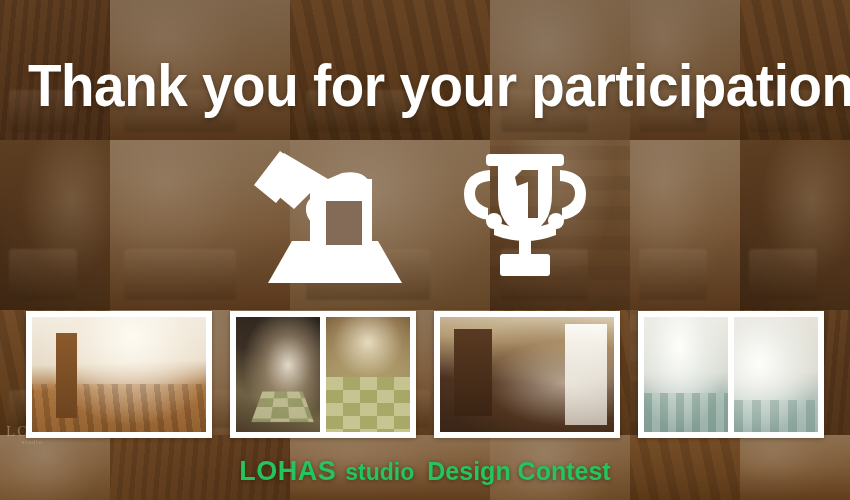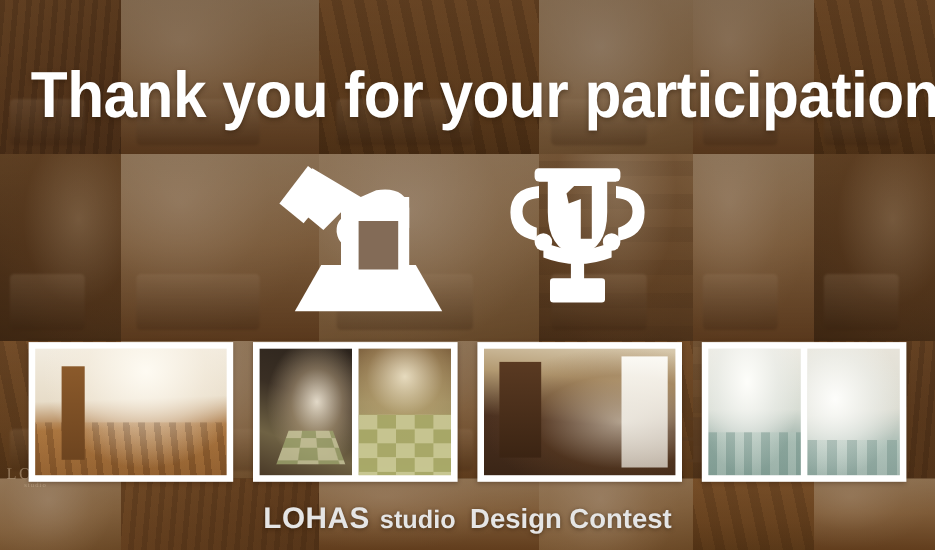--- a/index.html
+++ b/index.html
@@ -269,21 +269,21 @@
     background: repeating-linear-gradient(90deg, rgba(125,155,146,.50) 0 9px, rgba(183,203,194,.40) 9px 18px);
   }
 
   
   .brand {
     position: absolute;
     left: 0;
     right: 0;
     top: 456px;
     text-align: center;
-    color: #e5e5e5;
+    color: #22c55e;
     white-space: nowrap;
     text-shadow: 0 1px 4px rgba(40,22,6,.55);
   }
   .brand .b-lohas {
     font-size: 27px;
     font-weight: 700;
     letter-spacing: .5px;
   }
   .brand .b-studio {
     font-size: 23px;

